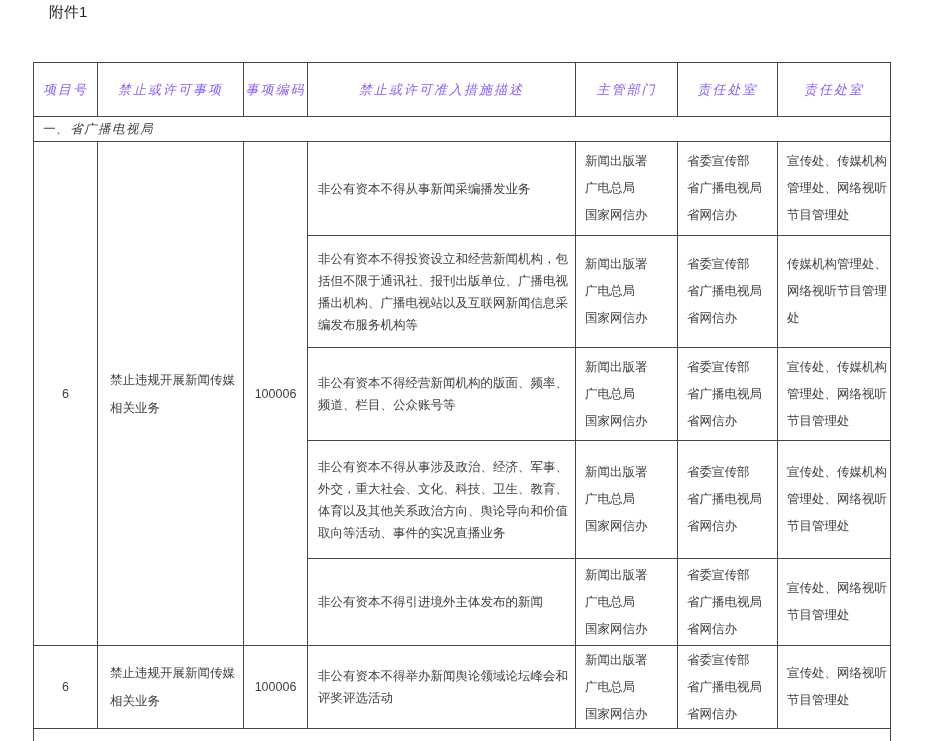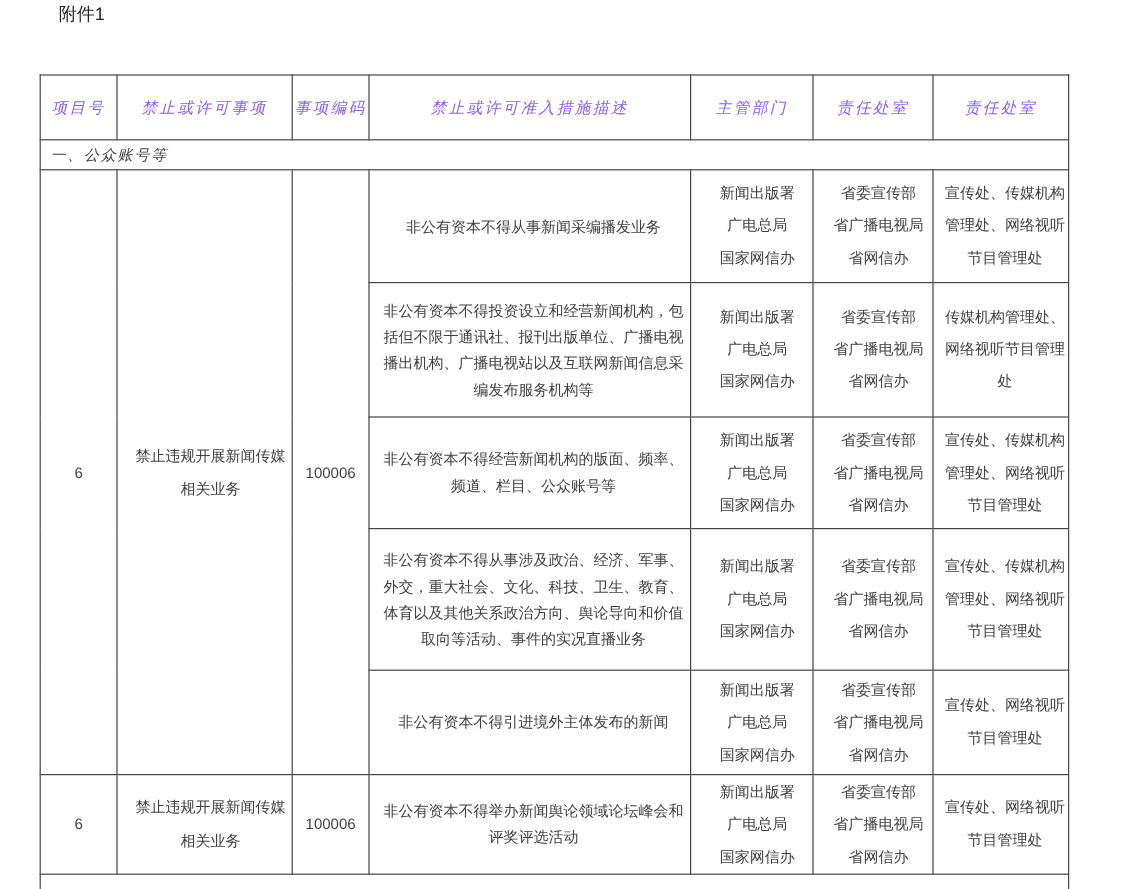--- a/index.html
+++ b/index.html
@@ -6,21 +6,21 @@
   html,body { background:#ffffff; }
   body { font-family:"Liberation Sans", sans-serif; }
   .page { position:relative; width:940px; height:741px; background:#ffffff; overflow:hidden; }
 
   .attachment { position:absolute; left:33px; top:3px; font-size:15px; font-weight:500; color:#262626;padding-left:16px; }
   .doc-title { position:absolute; left:0; top:28px; width:940px; text-align:center;
                font-size:17px; font-weight:600; color:#262626; letter-spacing:0.5px; }
 
   table.doc { position:absolute; left:33px; top:62px; width:857px;
               border-collapse:collapse; table-layout:fixed; background:#ffffff; }
-  table.doc td, table.doc th { border:1px solid #454545; vertical-align:middle; overflow:hidden;text-align:center; }
+  table.doc td, table.doc th { border:1px solid #454545; vertical-align:middle; overflow:hidden; }
 
   table.doc th { font-family:"Liberation Serif", serif; font-style:italic; font-weight:normal;
                  font-size:13px; color:#8b5cf6; letter-spacing:2px; line-height:26px; text-align:center; }
 
   tr.section-row td { font-family:"Liberation Serif", serif; font-style:italic; font-size:13px;
                       color:#2e2e2e; letter-spacing:1.5px; padding-left:8px; text-align:left; }
 
   table.doc td { font-size:12.5px; color:#3f3f3f; word-break:break-all; }
   .center { text-align:center; }
   .name-cell   { padding:0 2px 0 12px; line-height:28px; }
@@ -51,21 +51,21 @@
       <th>项目号</th>
       <th>禁止或许可事项</th>
       <th>事项编码</th>
       <th>禁止或许可准入措施描述</th>
       <th>主管部门</th>
       <th>责任处室</th>
       <th>责任处室</th>
     </tr>
 
     <tr class="section-row" style="height:25px">
-      <td colspan="7">一、公众账号等</td>
+      <td colspan="7">一、省广播电视局</td>
     </tr>
 
     <tr style="height:94px">
       <td class="center" rowspan="5">6</td>
       <td class="name-cell" rowspan="5">禁止违规开展新闻传媒相关业务</td>
       <td class="center" rowspan="5">100006</td>
       <td class="desc-cell">非公有资本不得从事新闻采编播发业务</td>
       <td class="lines-cell">
         <div>新闻出版署</div>
         <div>广电总局</div>

